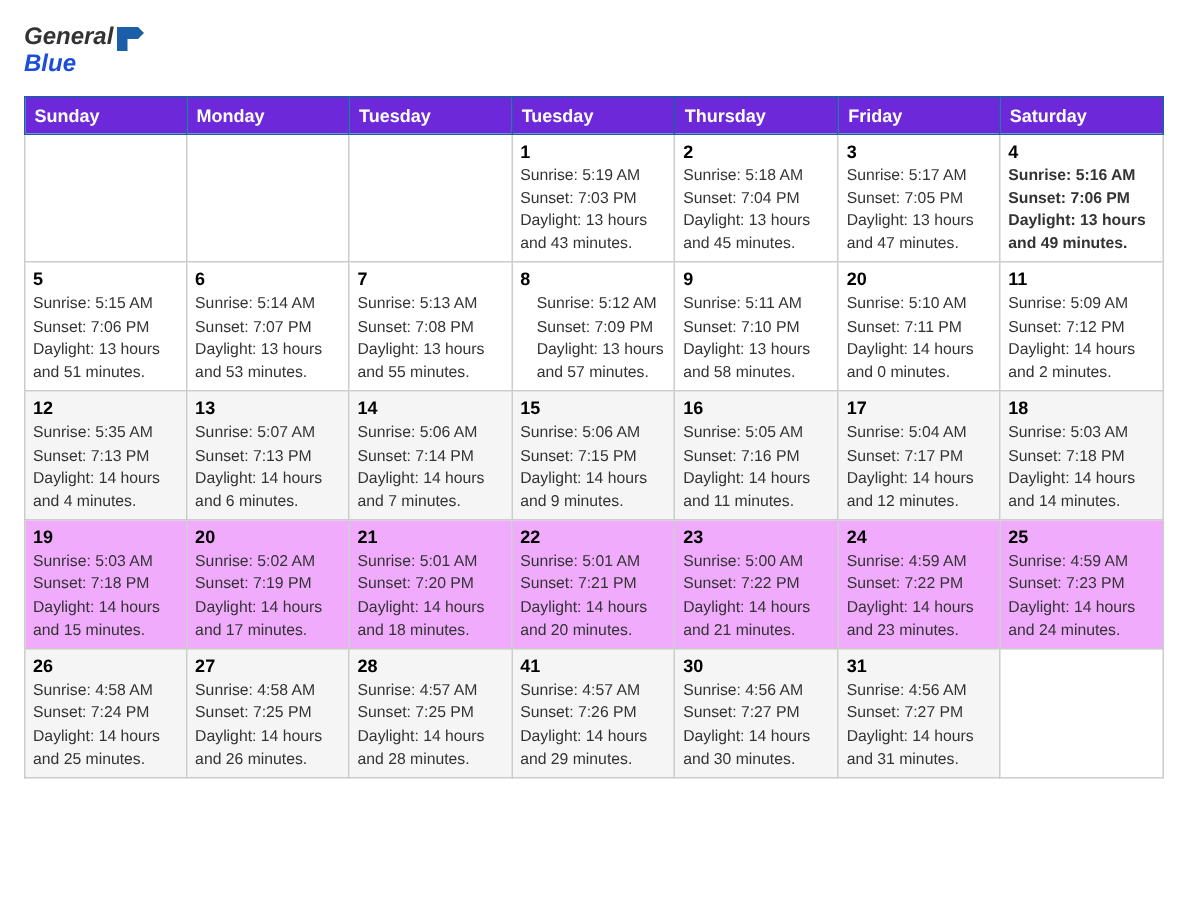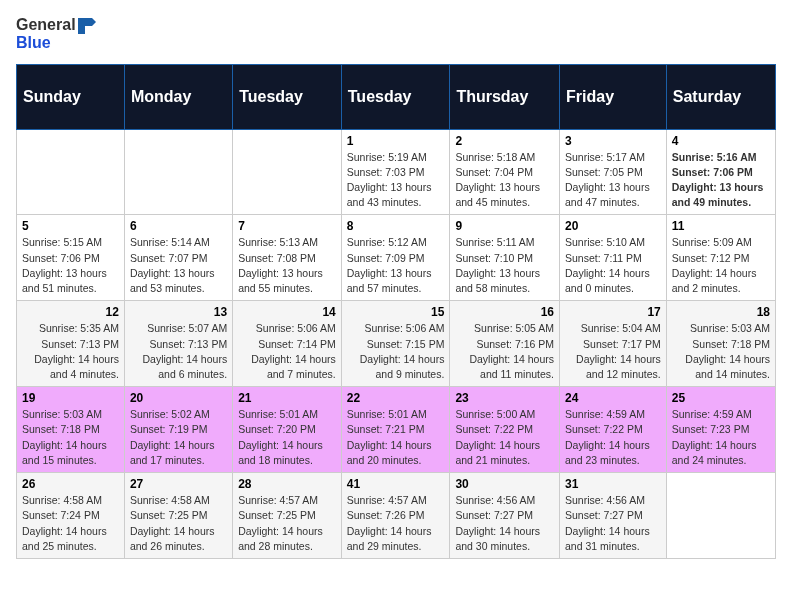--- a/index.html
+++ b/index.html
@@ -12,44 +12,45 @@
     }
     .header {
       display: flex;
       justify-content: space-between;
       align-items: flex-start;
       margin-bottom: 12px;
     }
     .logo {
       display: flex;
       gap: 4px;
+      font-style: italic;
     }
     .title-block {
       text-align: right;
     }
     .title-month {
       font-size: 32px;
       font-weight: bold;
       color: #222;
     }
     .title-location {
       font-size: 16px;
       color: #444;
     }
     .calendar {
       width: 100%;
       border-collapse: collapse;
       font-size: 11px;
     }
     .calendar th {
-      background: #0f172a;
+      background: #6d28d9;
       color: #fff;
       text-align: left;
-      padding: 23px 6px;
-      font-size: 16px;
+      padding: 5px 6px;
+      font-size: 12px;
       border: 1px solid #1a5fa8;
     }
     .calendar td {
       border: 1px solid #ccc;
       vertical-align: top;
       padding: 4px 5px;
       width: 113px;
       min-height: 80px;
       background: #fff;
     }
@@ -64,21 +65,21 @@
     }
     .day-info {
       color: #333;
       font-size: 10.5px;
       line-height: 1.45;
     }
     .empty-cell {
       background: #fff !important;
     }
     .calendar tr:nth-child(2) td { background: #fff; }
-    .calendar tr:nth-child(3) td { background: #f5f5f5; text-align: right; }
+    .calendar tr:nth-child(3) td { background: #f5f5f5; }
     .calendar tr:nth-child(4) td { background: #f0abfc; }
     .calendar tr:nth-child(5) td { background: #f5f5f5; }
     .calendar tr:nth-child(6) td { background: #fff; }
     .calendar tr:nth-child(7) td { background: #f5f5f5; }
   </style>
 </head>
 <body>
 
 <div class="header">
   <div class="logo">
@@ -162,21 +163,21 @@
         </td>
         <td>
           <span class="day-num">7</span>
           <div class="day-info" style="white-space: pre-line;">Sunrise: 5:13 AM
 Sunset: 7:08 PM
 Daylight: 13 hours
 and 55 minutes.</div>
         </td>
         <td>
           <span class="day-num">8</span>
-          <div class="day-info" style="white-space: pre-line;">Sunrise: 5:12 AM
+          <div class="day-info" style="white-space: pre-line; margin-left: 11px;">Sunrise: 5:12 AM
 Sunset: 7:09 PM
 Daylight: 13 hours
 and 57 minutes.</div>
         </td>
         <td>
           <span class="day-num">9</span>
           <div class="day-info" style="white-space: pre-line;">Sunrise: 5:11 AM
 Sunset: 7:10 PM
 Daylight: 13 hours
 and 58 minutes.</div>

